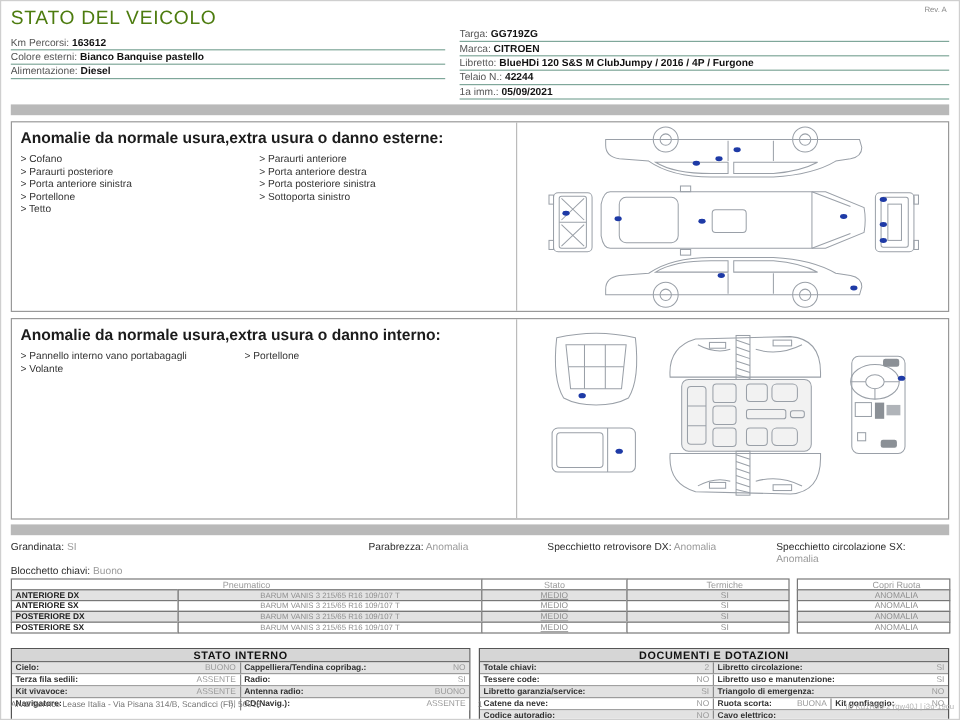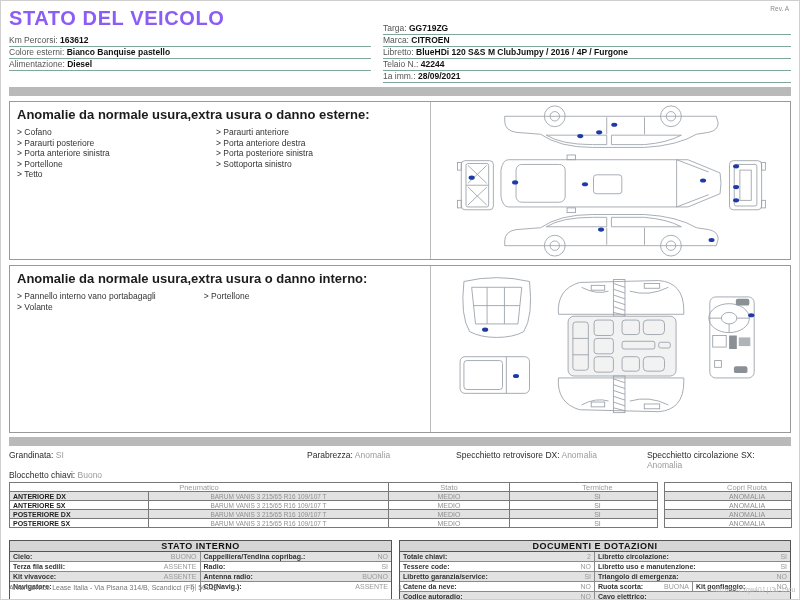--- a/index.html
+++ b/index.html
@@ -6,21 +6,21 @@
   html,body { background:#e9e9e9; font-family:"Liberation Sans", sans-serif; }
   .page { position:relative; width:800px; height:600px; background:#fff; overflow:hidden;
           padding:5px 8px; border:1px solid #cfcfcf; }
 
   .rev { position:absolute; top:4px; right:10px; font-size:6.5px; color:#8a8a8a; }
 
   
   .hdr { display:flex; }
   .hdr-left { width:362px; }
   .hdr-right { flex:1; margin-left:12px; margin-top:17px; }
-  .page-title { font-size:20px; font-weight:bold; color:#8b5cf6; letter-spacing:0.6px; margin:1px 0 5px 0; }
+  .page-title { font-size:16px; font-weight:normal; color:#4d7c0f; letter-spacing:0.6px; margin:1px 0 5px 0; }
   .vrow { font-size:8.5px; height:12px; line-height:11px; border-bottom:1px solid #7fa79a;
           color:#555; white-space:nowrap; overflow:hidden; }
   .vrow b { color:#111; }
 
   .graybar { height:9px; background:#b9b9b9; margin-top:4px; }
 
   
   .abox { border:1px solid #999; display:flex; margin-top:5px; }
   .abox1 { height:159px; } .abox2 { height:168px; }
   .ab-left { width:420px; padding:5px 7px; }
@@ -41,21 +41,21 @@
   .slabel { color:#2b2b2b; } .svalue { color:#9a9a9a; }
 
   
   .tires { margin-top:3px; font-size:7px; }
   .trow { display:flex; margin-top:-1px; }
   .tcell { border:1px solid #787878; margin-right:-1px; height:10px; line-height:9px;
            overflow:hidden; white-space:nowrap; background:#fff; }
   .tc-pos { width:140px; font-weight:bold; color:#222; padding-left:3px; font-size:7px; }
   .tc-desc { flex:1; text-align:center; color:#8f8f8f; font-size:6.5px; }
   .tc-stato { width:122px; text-align:center; color:#8f8f8f;text-decoration:underline; }
-  .tc-term { width:149px; text-align:center; color:#8f8f8f;padding-left:28px; }
+  .tc-term { width:136px; text-align:center; color:#8f8f8f;padding-left:28px; }
   .tc-gap { width:8px; border:none; background:transparent; }
   .tc-copri { width:128px; text-align:center; color:#8f8f8f;padding-left:38px; }
   .thead .tcell { color:#9a9a9a; text-align:center; font-size:7.5px; font-weight:normal; }
   .trow.shaded .tcell:not(.tc-gap) { background:#e2e2e2; }
 
   
   .btables { display:flex; margin-top:12px; gap:7px; }
   .btable { border:1px solid #555; }
   .bt-left { flex:0 0 383px; } .bt-right { flex:1; }
   .bt-title { background:#d6d6d6; border-bottom:1px solid #555; text-align:center;
@@ -92,21 +92,21 @@
           <div class="vrow"><span class="vlabel">Km Percorsi: </span><b class="vvalue">163612</b></div>
           <div class="vrow"><span class="vlabel">Colore esterni: </span><b class="vvalue">Bianco Banquise pastello</b></div>
           <div class="vrow"><span class="vlabel">Alimentazione: </span><b class="vvalue">Diesel</b></div>
         </div>
     </div>
     <div class="hdr-right">
         <div class="vrow"><span class="vlabel">Targa: </span><b class="vvalue">GG719ZG</b></div>
         <div class="vrow"><span class="vlabel">Marca: </span><b class="vvalue">CITROEN</b></div>
         <div class="vrow"><span class="vlabel">Libretto: </span><b class="vvalue">BlueHDi 120 S&amp;S M ClubJumpy / 2016 / 4P / Furgone</b></div>
         <div class="vrow"><span class="vlabel">Telaio N.: </span><b class="vvalue">42244</b></div>
-        <div class="vrow"><span class="vlabel">1a imm.: </span><b class="vvalue">28/09/2021</b></div>
+        <div class="vrow"><span class="vlabel">1a imm.: </span><b class="vvalue">05/09/2021</b></div>
       </div>
   </div>
 
   <div class="graybar"></div>
 
   <div class="abox abox1">
     <div class="ab-left">
       <div class="ab-title">Anomalie da normale usura,extra usura o danno esterne:</div>
       <div class="ab-cols">
         <div class="ab-col">

